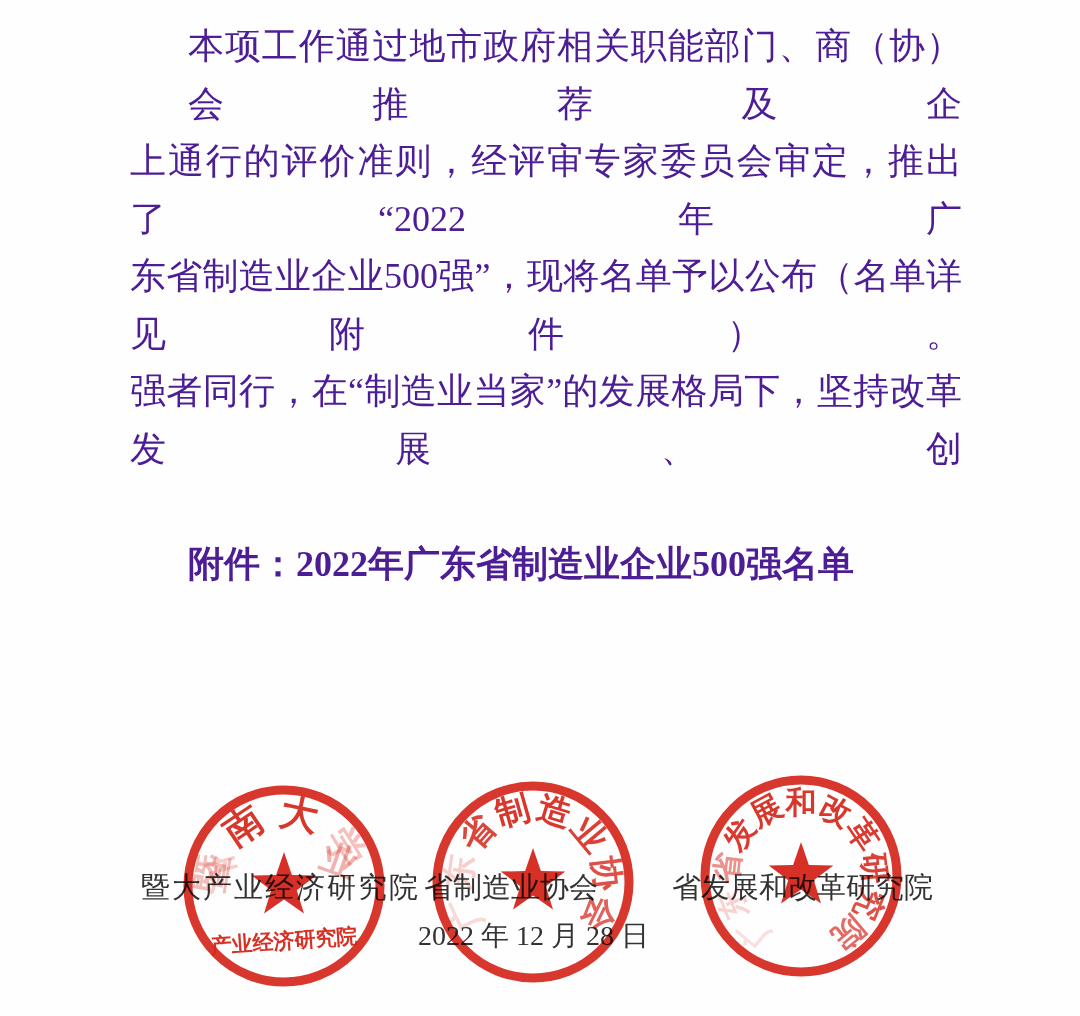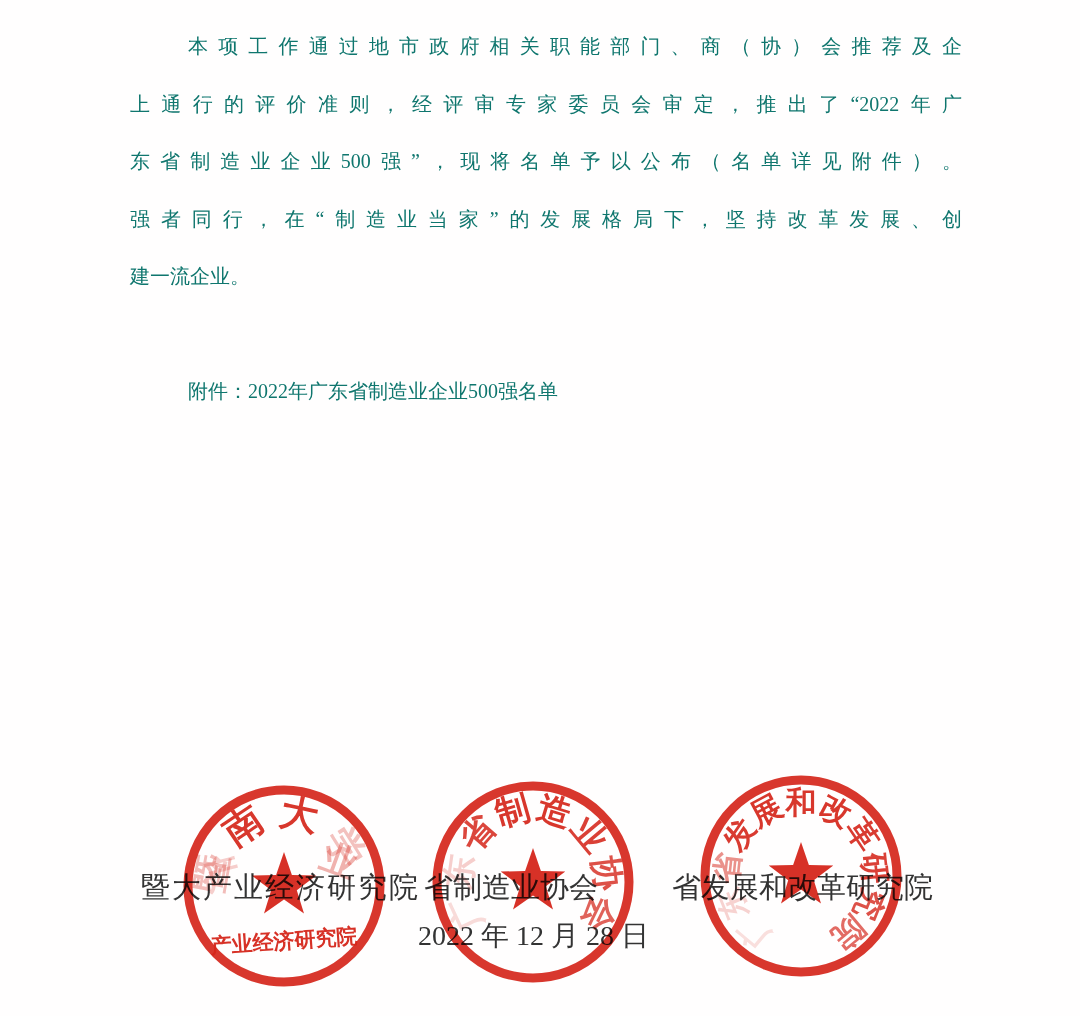--- a/index.html
+++ b/index.html
@@ -7,36 +7,37 @@
     position:relative;
     width:1080px;height:1016px;
     background:#fffefe;
     font-family:"Liberation Serif","DejaVu Serif",serif;
     color:#2e2e2e;
     overflow:hidden;
   }
   .body-text{
     position:absolute;
     left:130px;top:18px;width:832px;
-    font-size:20px;
+    font-size:36px;
     line-height:57.5px;
-    color:#0f766e;
+    color:#4c1d95;
   }
   .line{
     text-align:justify;
     text-align-last:justify;
     text-justify:inter-character;
   }
   .line.indent{ padding-left:58px; }
   .line.short{ text-align-last:auto; }
   .attachment{
     margin-top:57.5px;
     padding-left:58px;
     text-align:left;
     text-align-last:auto;
+    font-weight:bold;
   }
   .signature{
     position:absolute;
     top:868px;
     font-size:29px;
     white-space:nowrap;
     color:#333333;
     z-index:2;
   }
   .sig-left{ left:141px; letter-spacing:2px; }
@@ -68,21 +69,20 @@
 </head>
 <body>
 
 <div class="page">
 
   <div class="body-text">
     <div class="line indent">本项工作通过地市政府相关职能部门、商（协）会推荐及企</div>
     <div class="line">上通行的评价准则，经评审专家委员会审定，推出了“2022年广</div>
     <div class="line">东省制造业企业500强”，现将名单予以公布（名单详见附件）。</div>
     <div class="line">强者同行，在“制造业当家”的发展格局下，坚持改革发展、创</div>
-    <div class="line short">建一流企业。</div>
     <div class="line short attachment">附件：2022年广东省制造业企业500强名单</div>
   </div>
 
   <div class="signature sig-left">暨大产业经济研究院</div>
   <div class="signature sig-middle">省制造业协会</div>
   <div class="signature sig-right">省发展和改革研究院</div>
   <div class="date-line">2022 年 12 月 28 日</div>
 
   <svg class="seal seal-1" viewBox="0 0 210 210">
       <circle cx="105" cy="105" r="96" fill="none" stroke="#d5261b" stroke-width="9" opacity="0.92"></circle>

